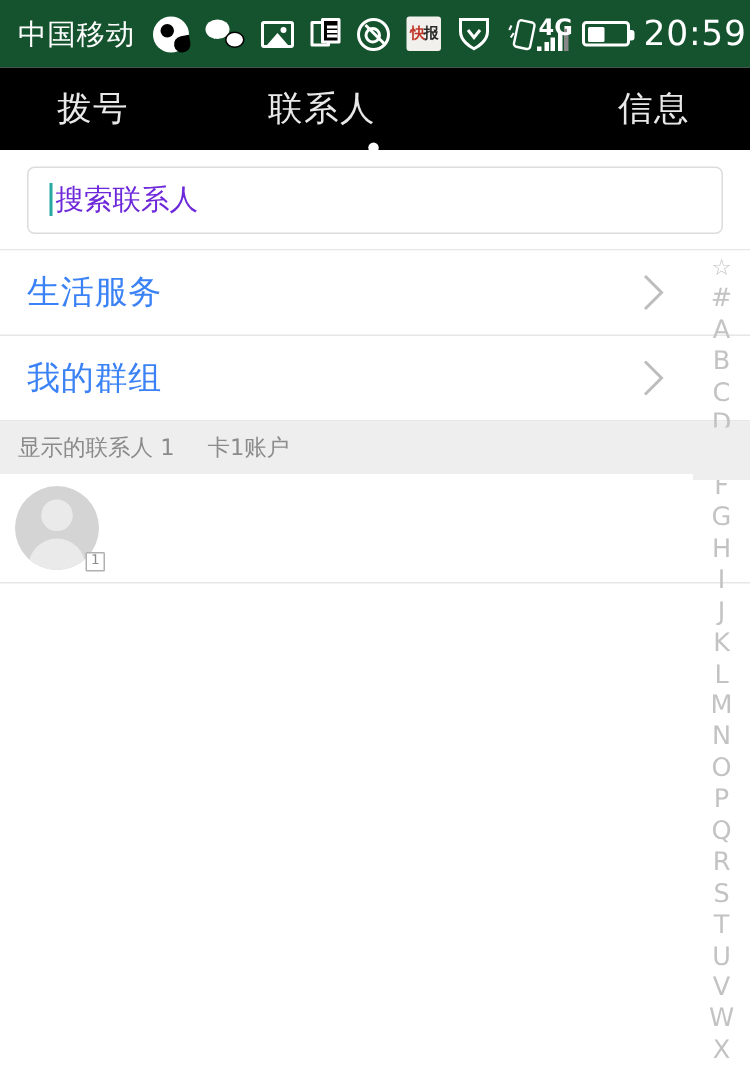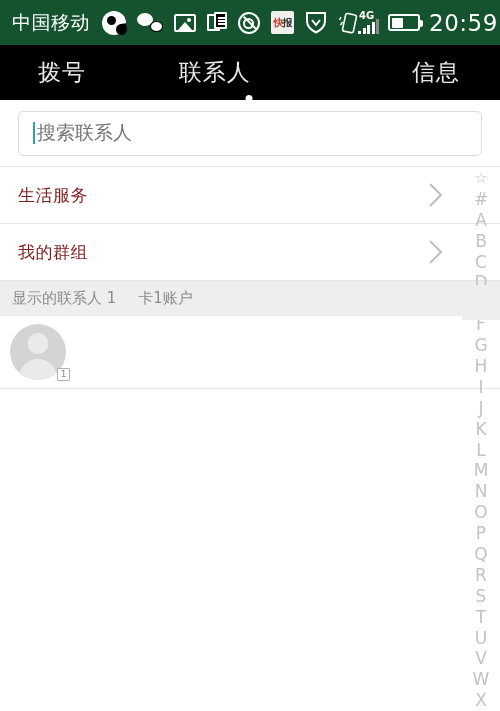--- a/index.html
+++ b/index.html
@@ -69,21 +69,21 @@
   .icon-news span.r { color:#c0392b; }
   .icon-news span.d { color:#2b2b2b; }
 
   .icon-shield { width:22px; height:23px; position:relative; }
   .icon-shield svg { display:block; }
 
   .icon-phoneshake { width:20px; height:23px; position:relative; }
 
   .icon-signal { display:flex; align-items:flex-end; gap:1.5px; height:22px;
     position:relative; padding-top:9px; }
-  .icon-signal .lbl { position:absolute; top:-1px; left:1px; font-size:10px;
+  .icon-signal .lbl { position:absolute; top:-1px; left:1px; font-size:15px;
     font-weight:bold; line-height:1; }
   .icon-signal i { display:block; width:3px; background:#fff; }
   .icon-signal i.dot { height:3px; }
   .icon-signal i.b2 { height:6px; }
   .icon-signal i.b3 { height:9px; }
   .icon-signal i.b4 { height:12px; }
   .icon-signal i.b5 { height:15px; background:#888; }
 
   .icon-battery { width:32px; height:17px; border:2px solid #fff; border-radius:3px;
     position:relative; padding:1.5px; }
@@ -99,26 +99,26 @@
   .tab.last { text-align:right; padding-right:40px; }
   .tab .dot { position:absolute; left:50%; bottom:-14px; transform:translateX(-50%);
     width:7px; height:7px; border-radius:50%; background:#fff; }
 
   
   .searchwrap { height:67px; background:#fff; display:flex; align-items:center;
     padding:0 18px; border-bottom:1px solid #e6e6e6; }
   .searchbox { flex:1; height:45px; border:1px solid #dcdcdc; border-radius:5px;
     display:flex; align-items:center; padding:0 14px; background:#fff; }
   .caret { width:2px; height:22px; background:#29a8a0; margin-right:2px; }
-  .placeholder { color:#737373; font-size:19px; }
+  .placeholder { color:#6d28d9; font-size:19px; }
 
   
   .row { height:57px; display:flex; align-items:center; padding:0 0 0 18px;
     border-bottom:1px solid #e6e6e6; background:#fff; position:relative; }
-  .row .label { font-size:17px; color:#7f1d1d; letter-spacing:0.5px; }
+  .row .label { font-size:22px; color:#3b82f6; letter-spacing:0.5px; }
   .chev { position:absolute; right:56px; top:50%; transform:translateY(-50%); }
   .chev svg { display:block; }
 
   
   .sechead { height:35px; background:#eeeeee; display:flex; align-items:center;
     padding-left:12px; gap:22px; }
   .sechead span { font-size:15px; color:#8b8b8b; }
 
   
   .contact { height:73px; display:flex; align-items:center; padding-left:10px;

